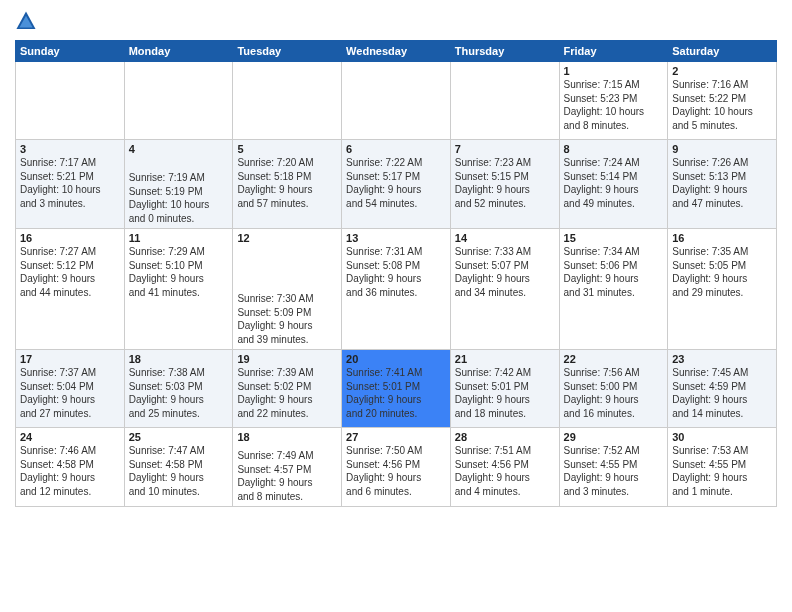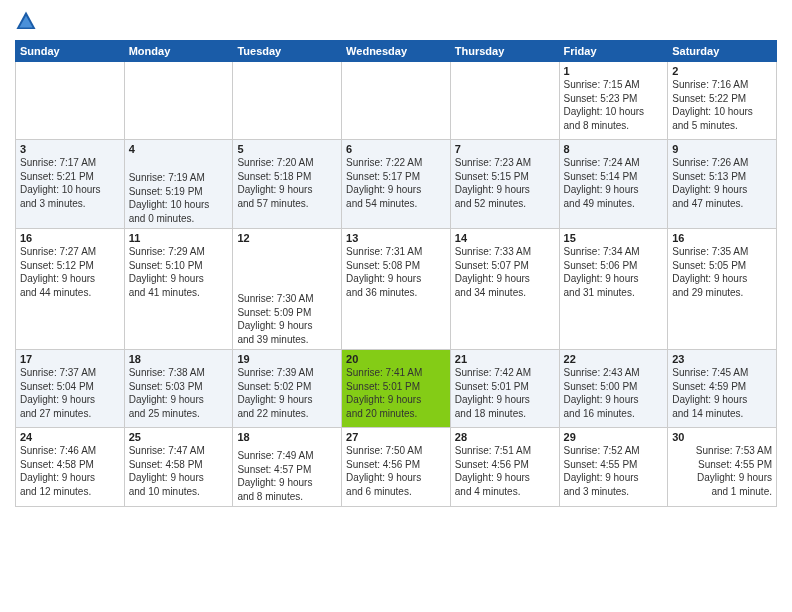--- a/index.html
+++ b/index.html
@@ -267,37 +267,37 @@
 Daylight: 9 hours
 and 25 minutes.</div>
           </td>
           <td style="background: rgb(240, 244, 249);">
             <span class="day-number">19</span>
             <div class="day-info" style="white-space: pre-line;">Sunrise: 7:39 AM
 Sunset: 5:02 PM
 Daylight: 9 hours
 and 22 minutes.</div>
           </td>
-          <td style="background: #84cc16;">
+          <td style="background: #3b82f6;">
             <span class="day-number">20</span>
             <div class="day-info" style="white-space: pre-line;">Sunrise: 7:41 AM
 Sunset: 5:01 PM
 Daylight: 9 hours
 and 20 minutes.</div>
           </td>
           <td style="background: rgb(240, 244, 249);">
             <span class="day-number">21</span>
             <div class="day-info" style="white-space: pre-line;">Sunrise: 7:42 AM
 Sunset: 5:01 PM
 Daylight: 9 hours
 and 18 minutes.</div>
           </td>
           <td style="background: rgb(240, 244, 249);">
             <span class="day-number">22</span>
-            <div class="day-info" style="white-space: pre-line;">Sunrise: 2:43 AM
+            <div class="day-info" style="white-space: pre-line;">Sunrise: 7:56 AM
 Sunset: 5:00 PM
 Daylight: 9 hours
 and 16 minutes.</div>
           </td>
           <td style="background: rgb(240, 244, 249);">
             <span class="day-number">23</span>
             <div class="day-info" style="white-space: pre-line;">Sunrise: 7:45 AM
 Sunset: 4:59 PM
 Daylight: 9 hours
 and 14 minutes.</div>
@@ -341,21 +341,21 @@
           </td>
           <td>
             <span class="day-number">29</span>
             <div class="day-info" style="white-space: pre-line;">Sunrise: 7:52 AM
 Sunset: 4:55 PM
 Daylight: 9 hours
 and 3 minutes.</div>
           </td>
           <td>
             <span class="day-number">30</span>
-            <div class="day-info" style="white-space: pre-line; text-align: right;">Sunrise: 7:53 AM
+            <div class="day-info" style="white-space: pre-line;">Sunrise: 7:53 AM
 Sunset: 4:55 PM
 Daylight: 9 hours
 and 1 minute.</div>
           </td>
         </tr>
       </tbody>
   </table>
 </div>
 
 </body></html>

